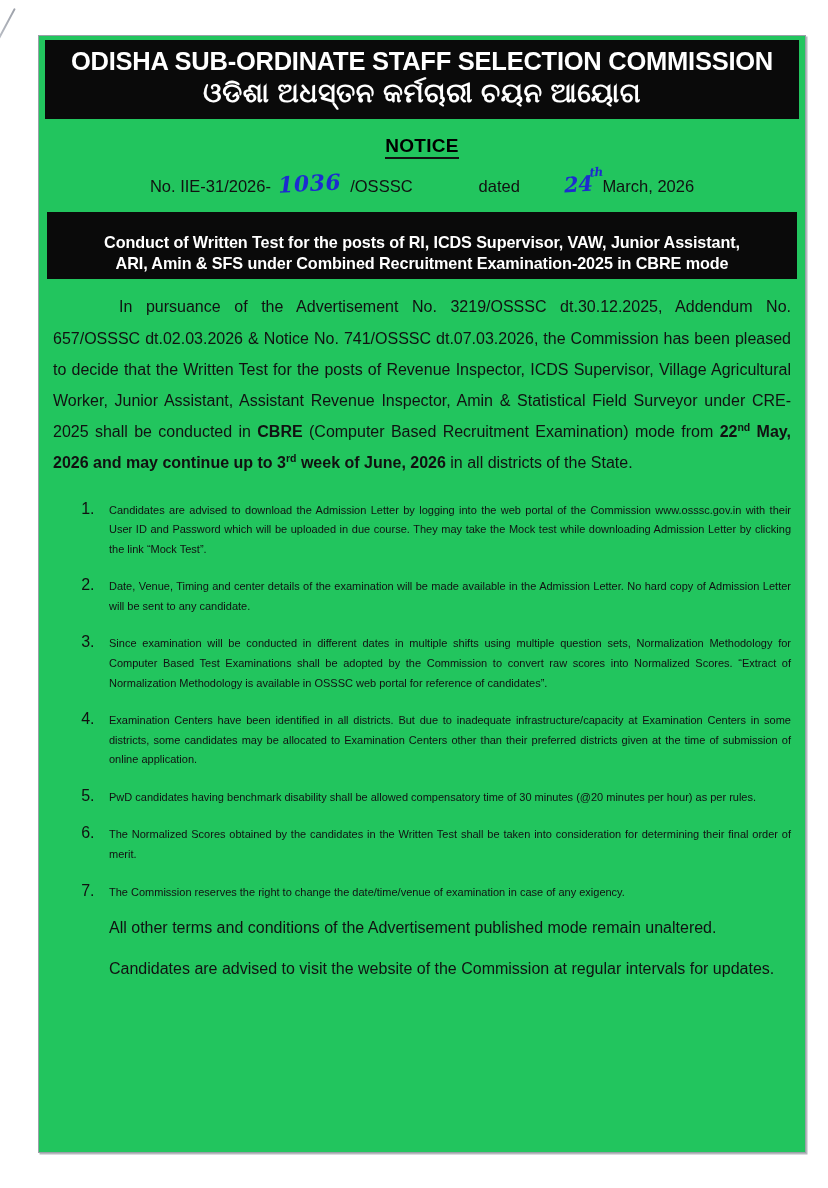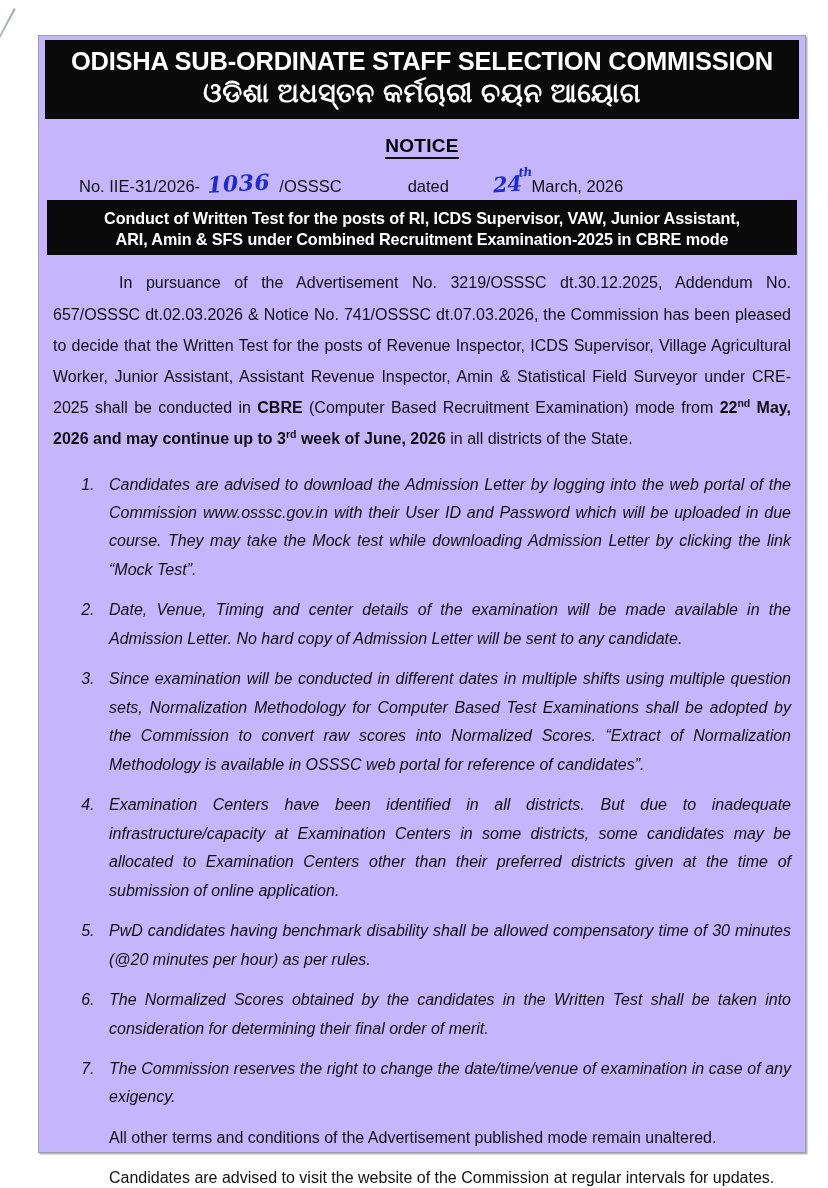--- a/index.html
+++ b/index.html
@@ -33,21 +33,21 @@
   }
   #scan-speck-a { left: 190px; top: 1135px; width: 2px; height: 7px; transform: rotate(15deg); }
   #scan-speck-b { left: 315px; top: 1147px; width: 3px; height: 3px; }
   #scan-speck-c { left: 456px; top: 1016px; width: 3px; height: 3px; }
 
   
   .page {
     position: absolute;
     left: 38px; top: 35px;
     width: 768px; height: 1118px;
-    background: #c4b5fd;
+    background: #22c55e;
     border: 1px solid #9aa0a8;
     box-shadow: 1.5px 1.5px 0 rgba(120,126,134,.55);
   }
 
   
   .masthead {
     background: #0a0a0a;
     color: #ffffff;
     margin: 4px 6px 0 6px;
     padding: 7px 8px 9px 8px;
@@ -85,21 +85,21 @@
   }
   .notice-heading span {
     border-bottom: 2.5px solid #111;
     padding-bottom: 1px;
   }
 
   
   .ref-line {
     display: flex;
     align-items: flex-end;
-    justify-content: flex-start;
+    justify-content: center;
     gap: 0;
     font-size: 16.5px;
     margin-top: 13px;
     padding: 0 40px;
     color: #111;
     position: relative;
   }
   .ref-no-label { white-space: nowrap; }
   .hand {
     font-family: "DejaVu Serif", serif;
@@ -129,22 +129,22 @@
     position: relative;
     top: -6px;
     left: -2px;
   }
   .ref-month { white-space: nowrap; margin-left: -3px; }
 
   
   .subject-banner {
     background: #0a0a0a;
     color: #ffffff;
-    margin: 4px 8px 0 8px;
-    padding: 8px 6px 5px 6px;
+    margin: 16px 8px 0 8px;
+    padding: 20px 6px 5px 6px;
     text-align: center;
     font-size: 16.2px;
     font-weight: bold;
     line-height: 1.3;
     letter-spacing: -.1px;
   }
 
   
   .body-wrap {
     padding: 0 14px 0 14px;
@@ -157,23 +157,22 @@
     text-justify: inter-word;
     margin-top: 12px;
     text-indent: 66px;
   }
   .intro b { font-weight: bold; }
   sup { font-size: 10.5px; vertical-align: super; }
 
   ol.notes {
     margin: 14px 0 0 0;
     padding-left: 46px;
-    font-size: 16px;
+    font-size: 11px;
     line-height: 1.78;
-    font-style: italic;
   }
   ol.notes > li {
     margin-bottom: 12px;
     padding-left: 10px;
     text-align: justify;
     text-justify: inter-word;
   }
   ol.notes > li::marker { font-size: 16px; }
 
   .tail-para {

